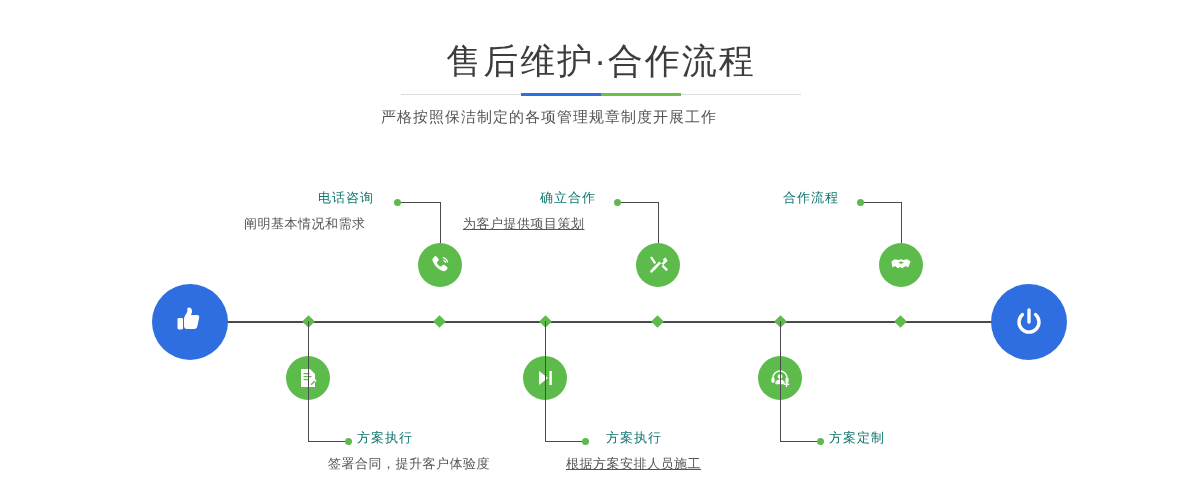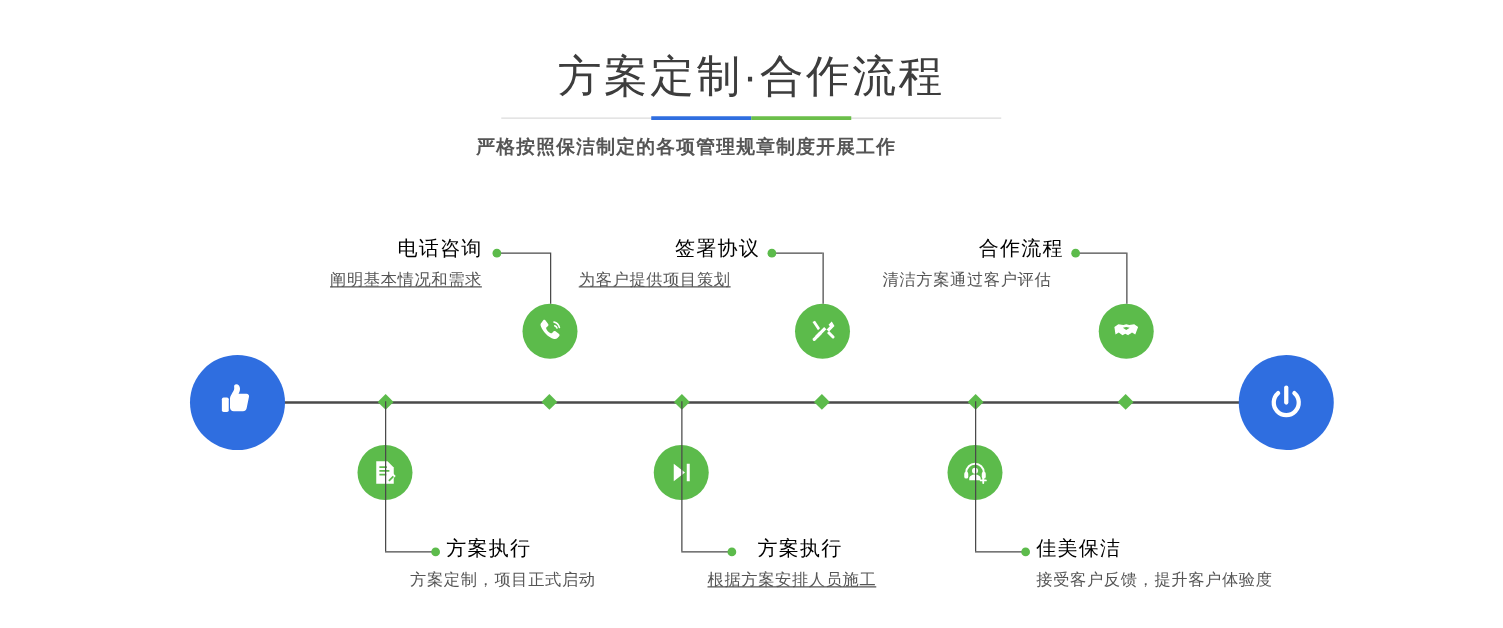--- a/index.html
+++ b/index.html
@@ -65,21 +65,20 @@
   .subtitle {
     position: absolute;
     top: 108px;
     left: 0;
     width: 1098px;
     text-align: center;
     font-size: 15px;
     color: #555555;
     letter-spacing: 1px;
     white-space: nowrap;
-    font-weight: bold;
   }
 
   
   .axis {
     position: absolute;
     left: 190px;
     top: 321px;
     width: 840px;
     height: 2px;
     background: #4a4a4a;
@@ -133,39 +132,39 @@
     background: #5cbb4b;
     display: flex;
     align-items: center;
     justify-content: center;
   }
   .step-icon svg { display: block; }
 
   
   .step-title {
     position: absolute;
-    font-size: 16px;
-    color: #000000;
+    font-size: 13px;
+    color: #0f766e;
     white-space: nowrap;
     letter-spacing: 1px;
   }
   .step-desc {
     position: absolute;
     font-size: 13px;
     color: #555555;
     white-space: nowrap;
     letter-spacing: 0.5px;
   }
 </style>
 </head>
 <body>
 
 <div id="canvas">
 
-  <div class="title">方案定制·合作流程</div>
+  <div class="title">售后维护·合作流程</div>
   <div class="rule-wrap">
     <div class="rule-line"></div>
     <div class="rule-accent-blue"></div>
     <div class="rule-accent-green"></div>
   </div>
   <div class="subtitle">严格按照保洁制定的各项管理规章制度开展工作</div>
 
   <div class="axis"></div>
 
   <div id="start-node" class="endpoint">
@@ -193,54 +192,54 @@
         <path fill="#ffffff" d="M6.6 3.2c.6-.5 1.5-.4 2 .3l1.9 2.6c.4.6.3 1.4-.3 1.9l-1 .8c-.3.3-.4.7-.2 1.1.7 1.6 2 2.9 3.6 3.6.4.2.8.1 1.1-.2l.8-1c.5-.6 1.3-.7 1.9-.3l2.6 1.9c.7.5.8 1.4.3 2l-1.3 1.4c-.7.8-1.8 1.1-2.8.8C10.4 16.6 6.4 12.6 4.6 7.7c-.4-1-.1-2.1.7-2.8l1.3-1.7z"></path>
         <path d="M15.2 4.6a6 6 0 0 1 4.3 4.3" stroke="#ffffff" stroke-width="1.3" fill="none" stroke-linecap="round"></path>
         <path d="M15.8 7.6a3 3 0 0 1 1.8 1.8" stroke="#ffffff" stroke-width="1.3" fill="none" stroke-linecap="round"></path>
       </svg>
     </span>
   </div>
   <div class="conn conn-v" style="left:440px; top:202px; height:41px;"></div>
   <div class="conn conn-h" style="left:398px; top:202px; width:42px;"></div>
   <div class="dot" style="left:394px; top:199px;"></div>
   <div class="step-title" style="left:318px; top:189px;">电话咨询</div>
-  <div class="step-desc" style="left:264px; top:215px;text-decoration:underline;">阐明基本情况和需求</div>
+  <div class="step-desc" style="left:244px; top:215px;">阐明基本情况和需求</div>
 
   <div class="diamond" style="left:304px; top:317px;"></div>
   <div class="step-icon" style="left:286px; top:356px;">
     <span>
       <svg width="24" height="24" viewBox="0 0 24 24">
         <path fill="#ffffff" d="M5 3h9l5 5v13H5z"></path>
         <path fill="#5cbb4b" d="M7.5 7h6v1.3h-6zM7.5 10h8v1.3h-8zM7.5 13h5.5v1.3H7.5z"></path>
         <path fill="#ffffff" d="M18.6 12.8l2 2-5.2 5.2-2.4.5.5-2.4z"></path>
         <path fill="#5cbb4b" d="M18.2 14.6l1 1-3.6 3.6-1-1z"></path>
       </svg>
     </span>
   </div>
   <div class="conn conn-v" style="left:308px; top:321px; height:120px;"></div>
   <div class="conn conn-h" style="left:308px; top:441px; width:40px;"></div>
   <div class="dot" style="left:345px; top:438px;"></div>
   <div class="step-title" style="left:357px; top:429px;">方案执行</div>
-  <div class="step-desc" style="left:328px; top:455px;">方案定制，项目正式启动</div>
+  <div class="step-desc" style="left:328px; top:455px;">签署合同，提升客户体验度</div>
 
   <div class="diamond" style="left:653px; top:317px;"></div>
   <div class="step-icon" style="left:636px; top:243px;">
     <span>
       <svg width="24" height="24" viewBox="0 0 24 24">
         <path fill="#ffffff" d="M4 4.6l2-1 4 6-1.6 1.6z"></path>
         <path fill="#ffffff" d="M9.6 12.4l1.8 1.8-5.3 5.3a1.3 1.3 0 0 1-1.8-1.8z"></path>
         <path fill="#ffffff" d="M19.4 4.2l-2.6 2.6 1.1 1.1-2.6 2.6-2-2-7 7 1.8 1.8 7-7 2 2 4.5-4.5z"></path>
         <path fill="#ffffff" d="M15.6 13.4l1.7-1.7 4 4a1.2 1.2 0 0 1-1.7 1.7z"></path>
       </svg>
     </span>
   </div>
   <div class="conn conn-v" style="left:658px; top:202px; height:41px;"></div>
   <div class="conn conn-h" style="left:618px; top:202px; width:40px;"></div>
   <div class="dot" style="left:614px; top:199px;"></div>
-  <div class="step-title" style="left:540px; top:189px;">签署协议</div>
+  <div class="step-title" style="left:540px; top:189px;">确立合作</div>
   <div class="step-desc" style="left:463px; top:215px;text-decoration:underline;">为客户提供项目策划</div>
 
   <div class="diamond" style="left:541px; top:317px;"></div>
   <div class="step-icon" style="left:523px; top:356px;">
     <span>
       <svg width="22" height="22" viewBox="0 0 22 22">
         <path fill="#ffffff" d="M5 4l9 7-9 7z"></path>
         <rect x="15.4" y="4" width="2.4" height="14" fill="#ffffff"></rect>
       </svg>
     </span>
@@ -258,34 +257,32 @@
         <path fill="#ffffff" d="M2.5 8.5l3.2-2.2 4 .6 2.3-.6 2.4.6 4-.6 3.1 2.2-2.3 6-2.6-1.6-3 2.3-2.4-1.2-2.2 1.2-3-2.3-2.6 1.6z"></path>
         <path fill="#5cbb4b" d="M9.3 9.2l2.7-.7 2.8.7-2.8 1.7z"></path>
         <path d="M6 14.3l3 2.6M10 15.5l2.6 2.1M14 14.8l2.4 2" stroke="#5cbb4b" stroke-width="0.9" fill="none"></path>
       </svg>
     </span>
   </div>
   <div class="conn conn-v" style="left:901px; top:202px; height:41px;"></div>
   <div class="conn conn-h" style="left:861px; top:202px; width:40px;"></div>
   <div class="dot" style="left:857px; top:199px;"></div>
   <div class="step-title" style="left:783px; top:189px;">合作流程</div>
-  <div class="step-desc" style="left:706px; top:215px;">清洁方案通过客户评估</div>
 
   <div class="diamond" style="left:776px; top:317px;"></div>
   <div class="step-icon" style="left:758px; top:356px;">
     <span>
       <svg width="24" height="24" viewBox="0 0 24 24">
         <path d="M5 12a7 7 0 0 1 14 0" stroke="#ffffff" stroke-width="1.6" fill="none"></path>
         <rect x="3.4" y="11.4" width="3.2" height="5.4" rx="1.5" fill="#ffffff"></rect>
         <rect x="17.4" y="11.4" width="3.2" height="5.4" rx="1.5" fill="#ffffff"></rect>
         <circle cx="12" cy="10.6" r="2.4" fill="#ffffff"></circle>
         <path fill="#ffffff" d="M12 13.6c-2.6 0-4.6 1.5-4.6 3.3v1.3h9.2v-1.3c0-1.8-2-3.3-4.6-3.3z"></path>
         <path d="M18.6 16.2v4.2M16.5 18.3h4.2" stroke="#ffffff" stroke-width="1.5" stroke-linecap="round"></path>
       </svg>
     </span>
   </div>
   <div class="conn conn-v" style="left:780px; top:321px; height:120px;"></div>
   <div class="conn conn-h" style="left:780px; top:441px; width:40px;"></div>
   <div class="dot" style="left:817px; top:438px;"></div>
-  <div class="step-title" style="left:829px; top:429px;">佳美保洁</div>
-  <div class="step-desc" style="left:829px; top:455px;">接受客户反馈，提升客户体验度</div>
+  <div class="step-title" style="left:829px; top:429px;">方案定制</div>
 
 </div>
 
 </body></html>

